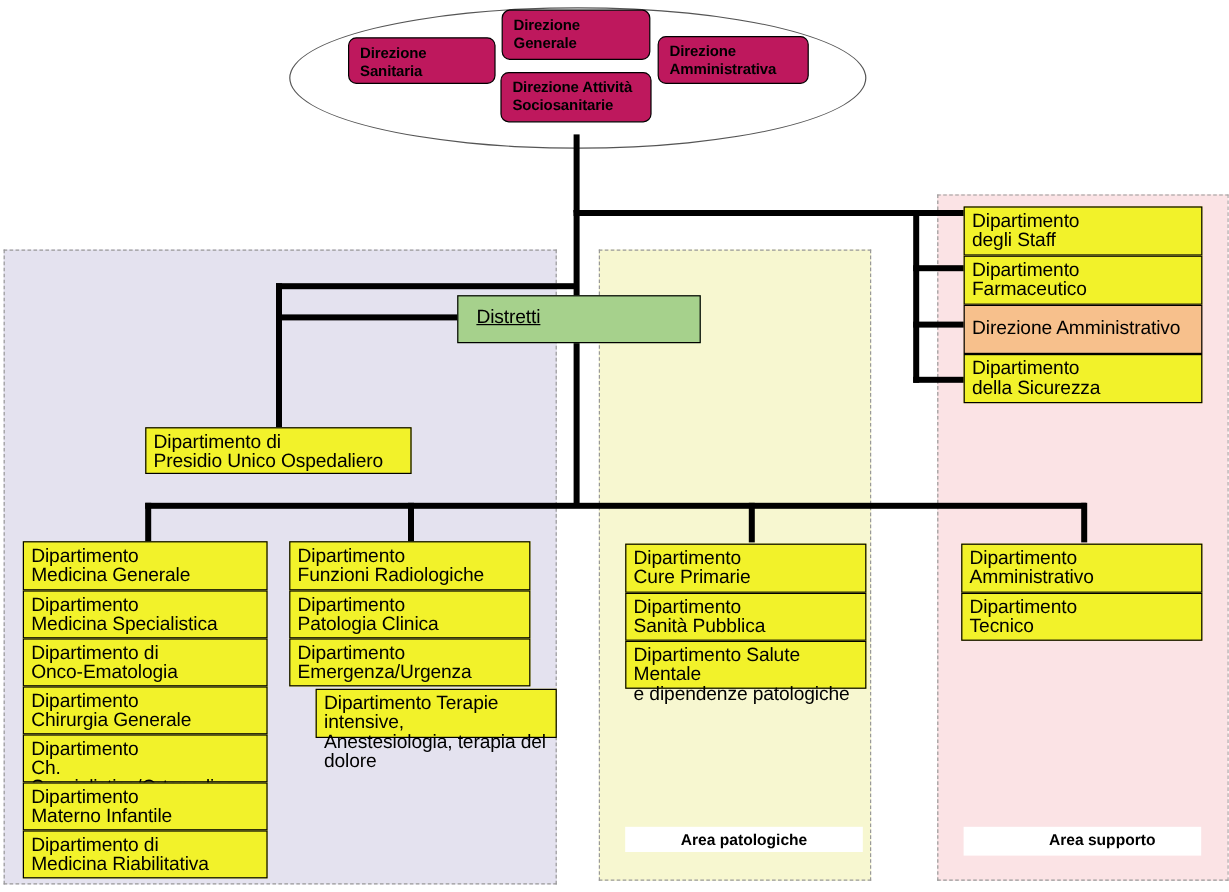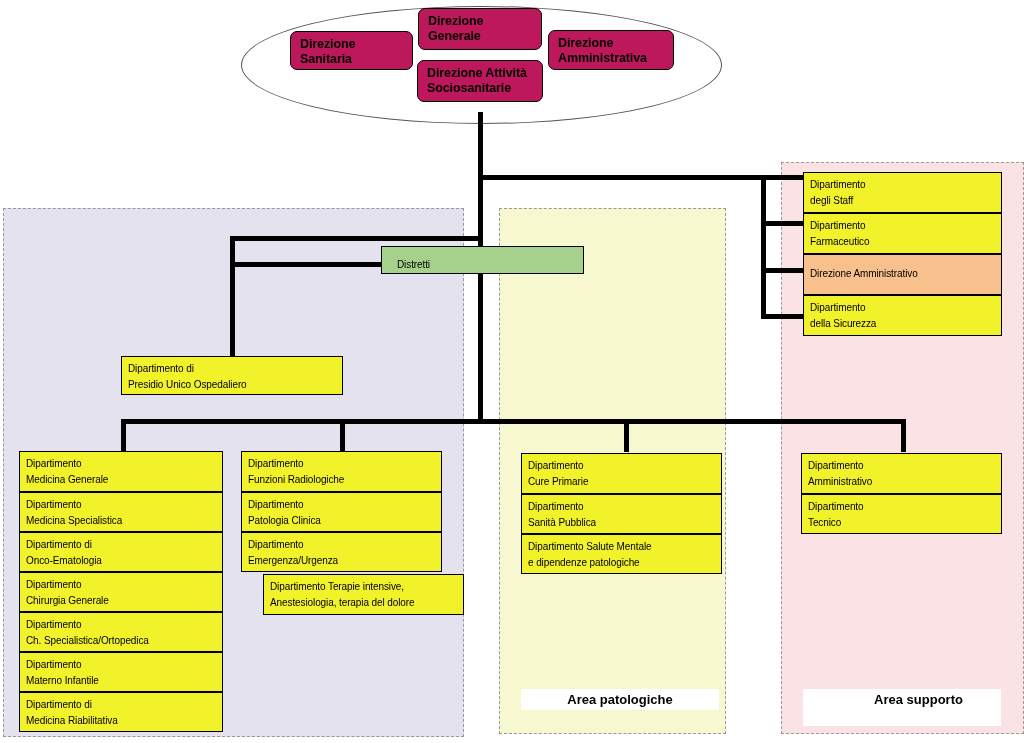--- a/index.html
+++ b/index.html
@@ -58,21 +58,21 @@
     background: #000000;
   }
 
   
   .org-box {
     position: absolute;
     box-sizing: border-box;
     border: 1.6px solid #000000;
     background: #f2f22a;
     color: #000000;
-    font-size: 10px;
+    font-size: 16px;
     line-height: 16px;
     padding: 4px 0 0 6px;
     letter-spacing: -0.1px;
   }
   .org-box.green  { background: #a6d18c; padding-top: 10px; padding-left: 15px; }
   .org-box.orange { background: #f7c08c; padding-top: 11px; }
 
   
   .area-label {
     position: absolute;
@@ -124,21 +124,21 @@
 
   <div class="line" style="left:230px; top:262px; width:252px; height:5px;"></div>
 
   <div class="line" style="left:121px; top:419px; width:784px; height:5px;"></div>
 
   <div class="line" style="left:121px; top:419px; width:5px; height:33px;"></div>
   <div class="line" style="left:340px; top:419px; width:5px; height:33px;"></div>
   <div class="line" style="left:624px; top:419px; width:5px; height:33px;"></div>
   <div class="line" style="left:901px; top:419px; width:5px; height:33px;"></div>
 
-  <div class="org-box green" style="left:381px; top:246px; width:203px; height:28px;">Distretti</div>
+  <div class="org-box green" style="left:381px; top:246px; width:203px; height:40px;text-decoration:underline;">Distretti</div>
 
   <div class="org-box" style="left:121px; top:356px; width:222px; height:39px;">Dipartimento di<br>Presidio Unico Ospedaliero</div>
 
   <div class="org-box" style="left:803px; top:172px; width:199px; height:41px;">Dipartimento<br>degli Staff</div>
 
   <div class="org-box" style="left:803px; top:213px; width:199px; height:41px;">Dipartimento<br>Farmaceutico</div>
 
   <div class="org-box orange" style="left:803px; top:254px; width:199px; height:41px;">Direzione Amministrativo</div>
 
   <div class="org-box" style="left:803px; top:295px; width:199px; height:41px;">Dipartimento<br>della Sicurezza</div>
@@ -159,15 +159,15 @@
   <div class="org-box" style="left:521px; top:453px; width:201px; height:41px;">Dipartimento<br>Cure Primarie</div>
   <div class="org-box" style="left:521px; top:494px; width:201px; height:40px;">Dipartimento<br>Sanità Pubblica</div>
   <div class="org-box" style="left:521px; top:534px; width:201px; height:40px;">Dipartimento Salute Mentale<br>e dipendenze patologiche</div>
 
   <div class="org-box" style="left:801px; top:453px; width:201px; height:41px;">Dipartimento<br>Amministrativo</div>
   <div class="org-box" style="left:801px; top:494px; width:201px; height:40px;">Dipartimento<br>Tecnico</div>
 
 
   <div class="area-label" style="left:521px; top:689px; width:198px; height:21px;">Area patologiche</div>
 
-  <div class="area-label" style="left:803px; top:689px; width:198px; height:37px;padding-left:33px;">Area supporto</div>
+  <div class="area-label" style="left:803px; top:689px; width:198px; height:24px;padding-left:33px;">Area supporto</div>
 
 </div>
 
 </body></html>

